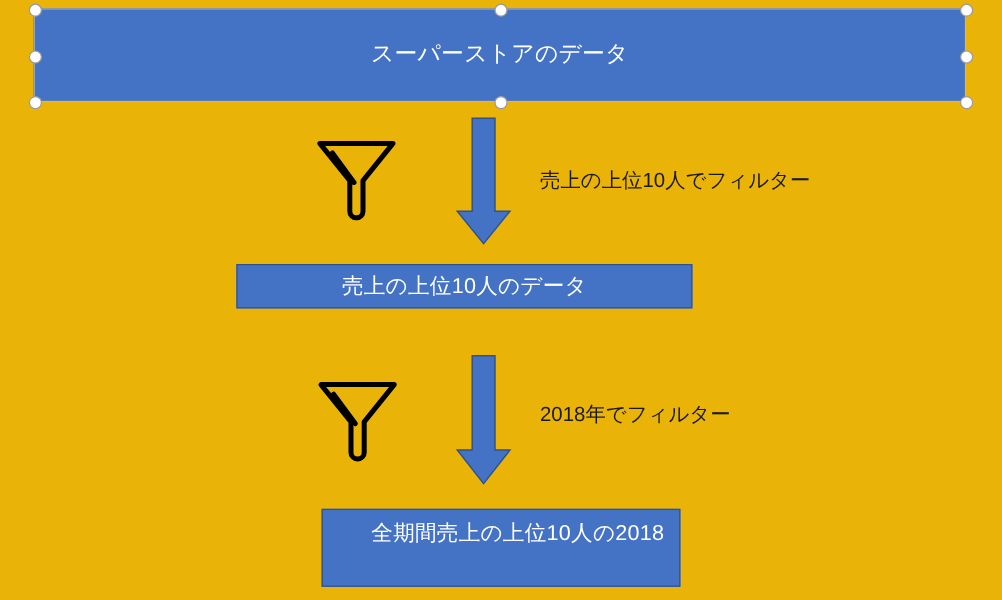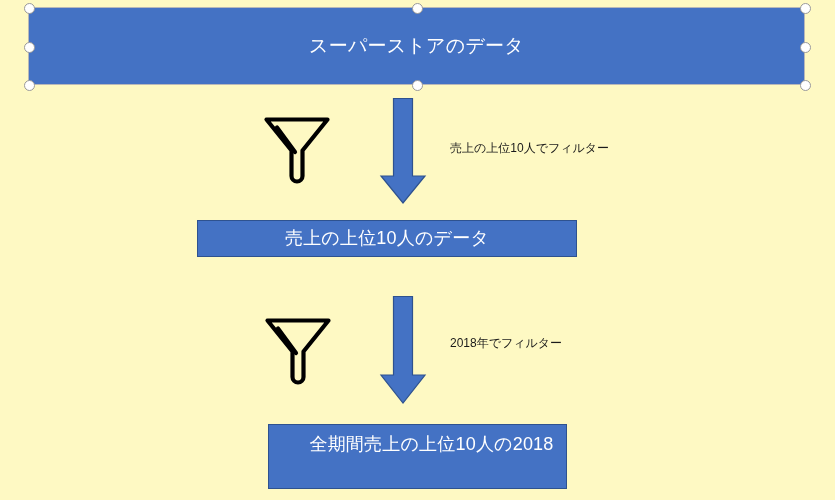--- a/index.html
+++ b/index.html
@@ -10,21 +10,21 @@
     width: 835px;
     height: 500px;
     background: #ffffff;
     font-family: "Liberation Sans", "DejaVu Sans", sans-serif;
     overflow: hidden;
   }
   #canvas {
     position: relative;
     width: 835px;
     height: 500px;
-    background: #fef9c3;
+    background: #eab308;
   }
 
   
   .flow-box {
     position: absolute;
     box-sizing: border-box;
     background: #4472C4;
     border: 1px solid #2E528F;
     color: #ffffff;
     display: flex;
@@ -95,21 +95,21 @@
 
   
   .funnel {
     position: absolute;
   }
 
   
   .caption {
     position: absolute;
     color: #1a1a1a;
-    font-size: 12px;
+    font-size: 17px;
     white-space: nowrap;
     line-height: 1;
   }
   #caption-filter-1 { left: 450px; top: 142px; }
   #caption-filter-2 { left: 450px; top: 337px; }
 </style>
 </head>
 <body>
 
 <div id="canvas">

